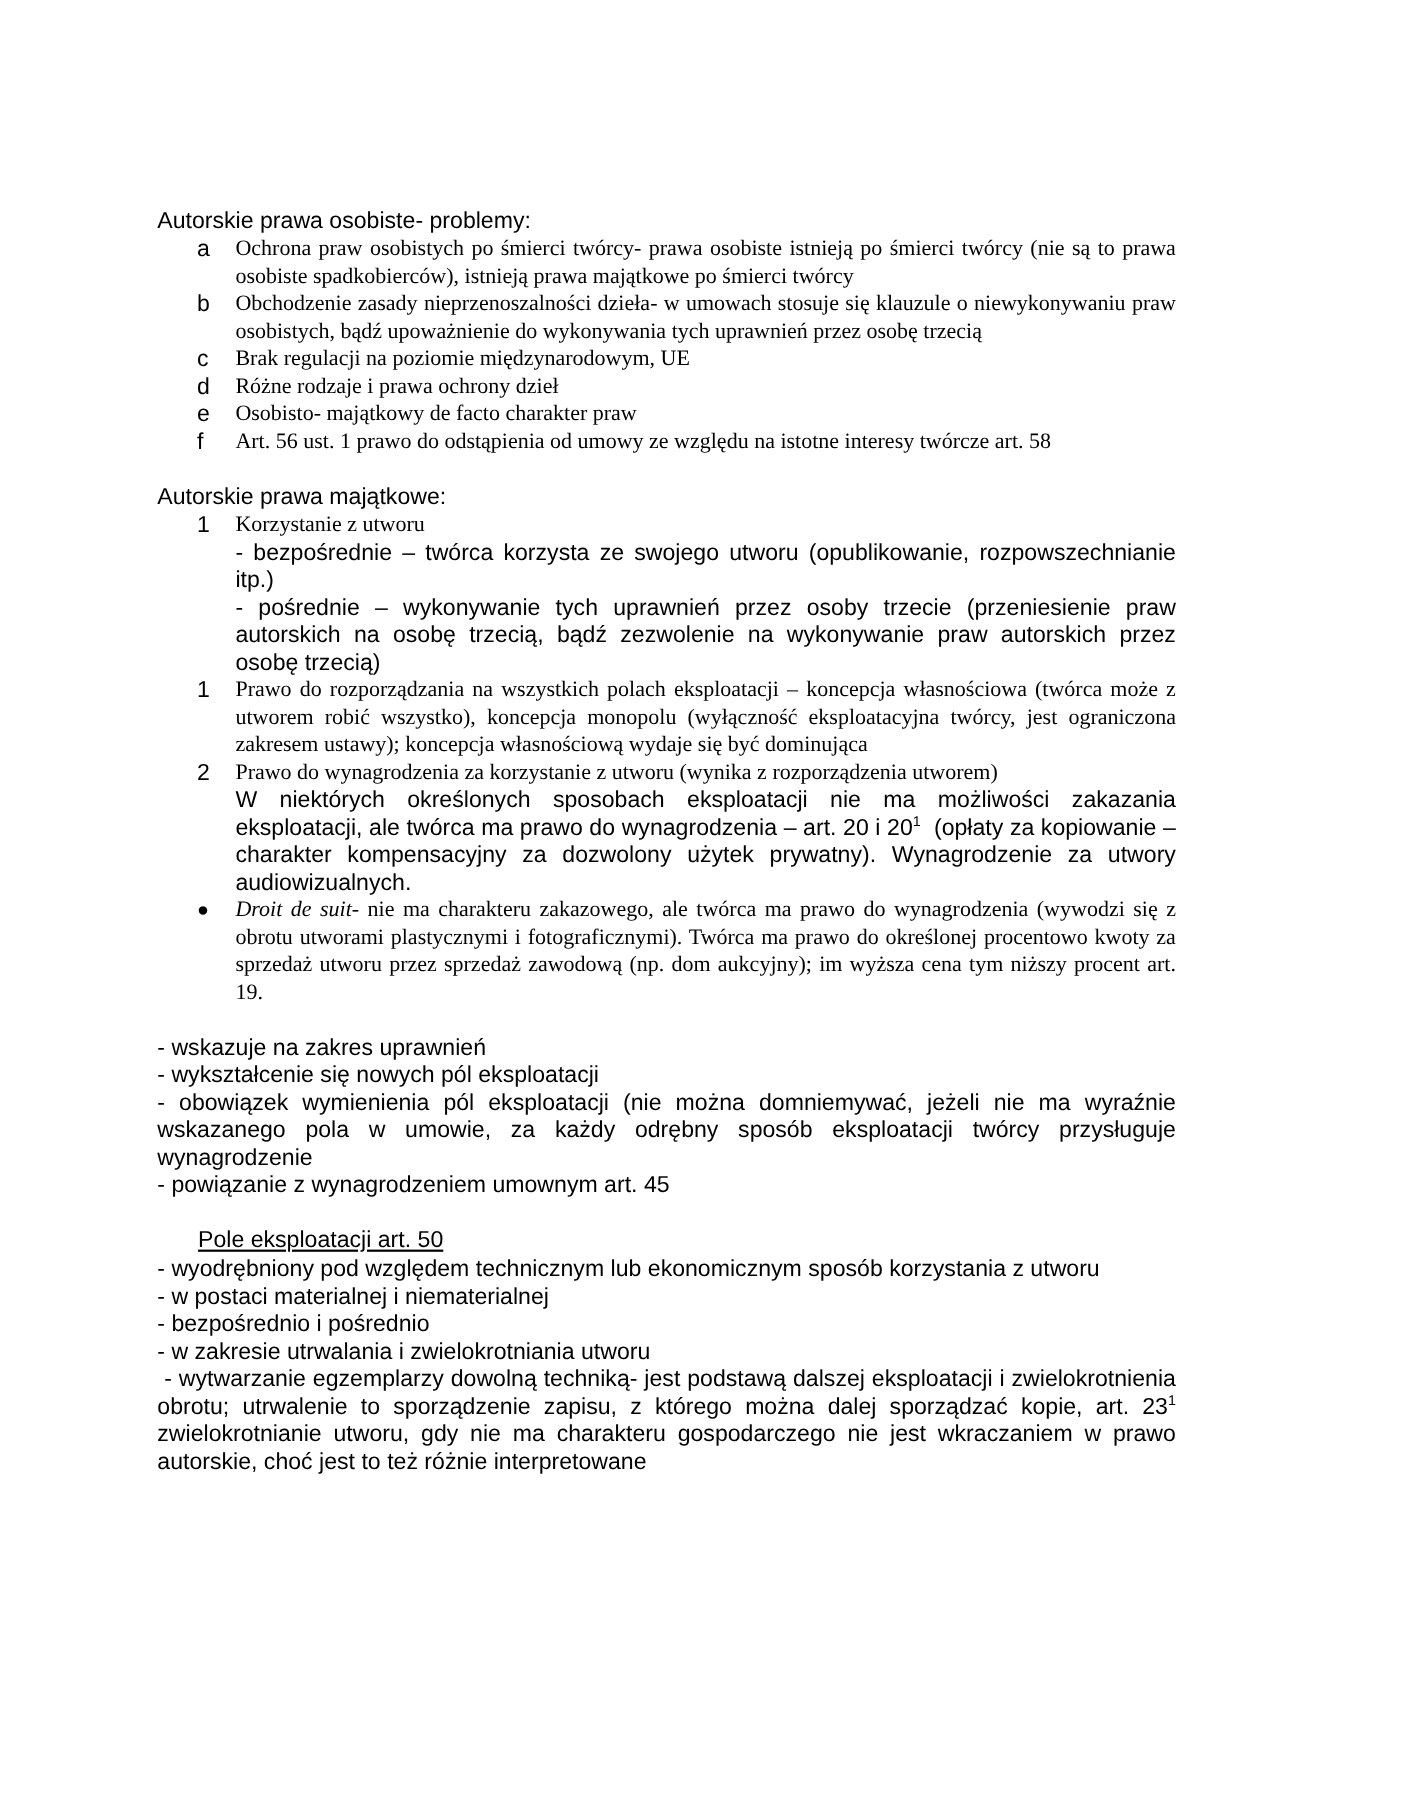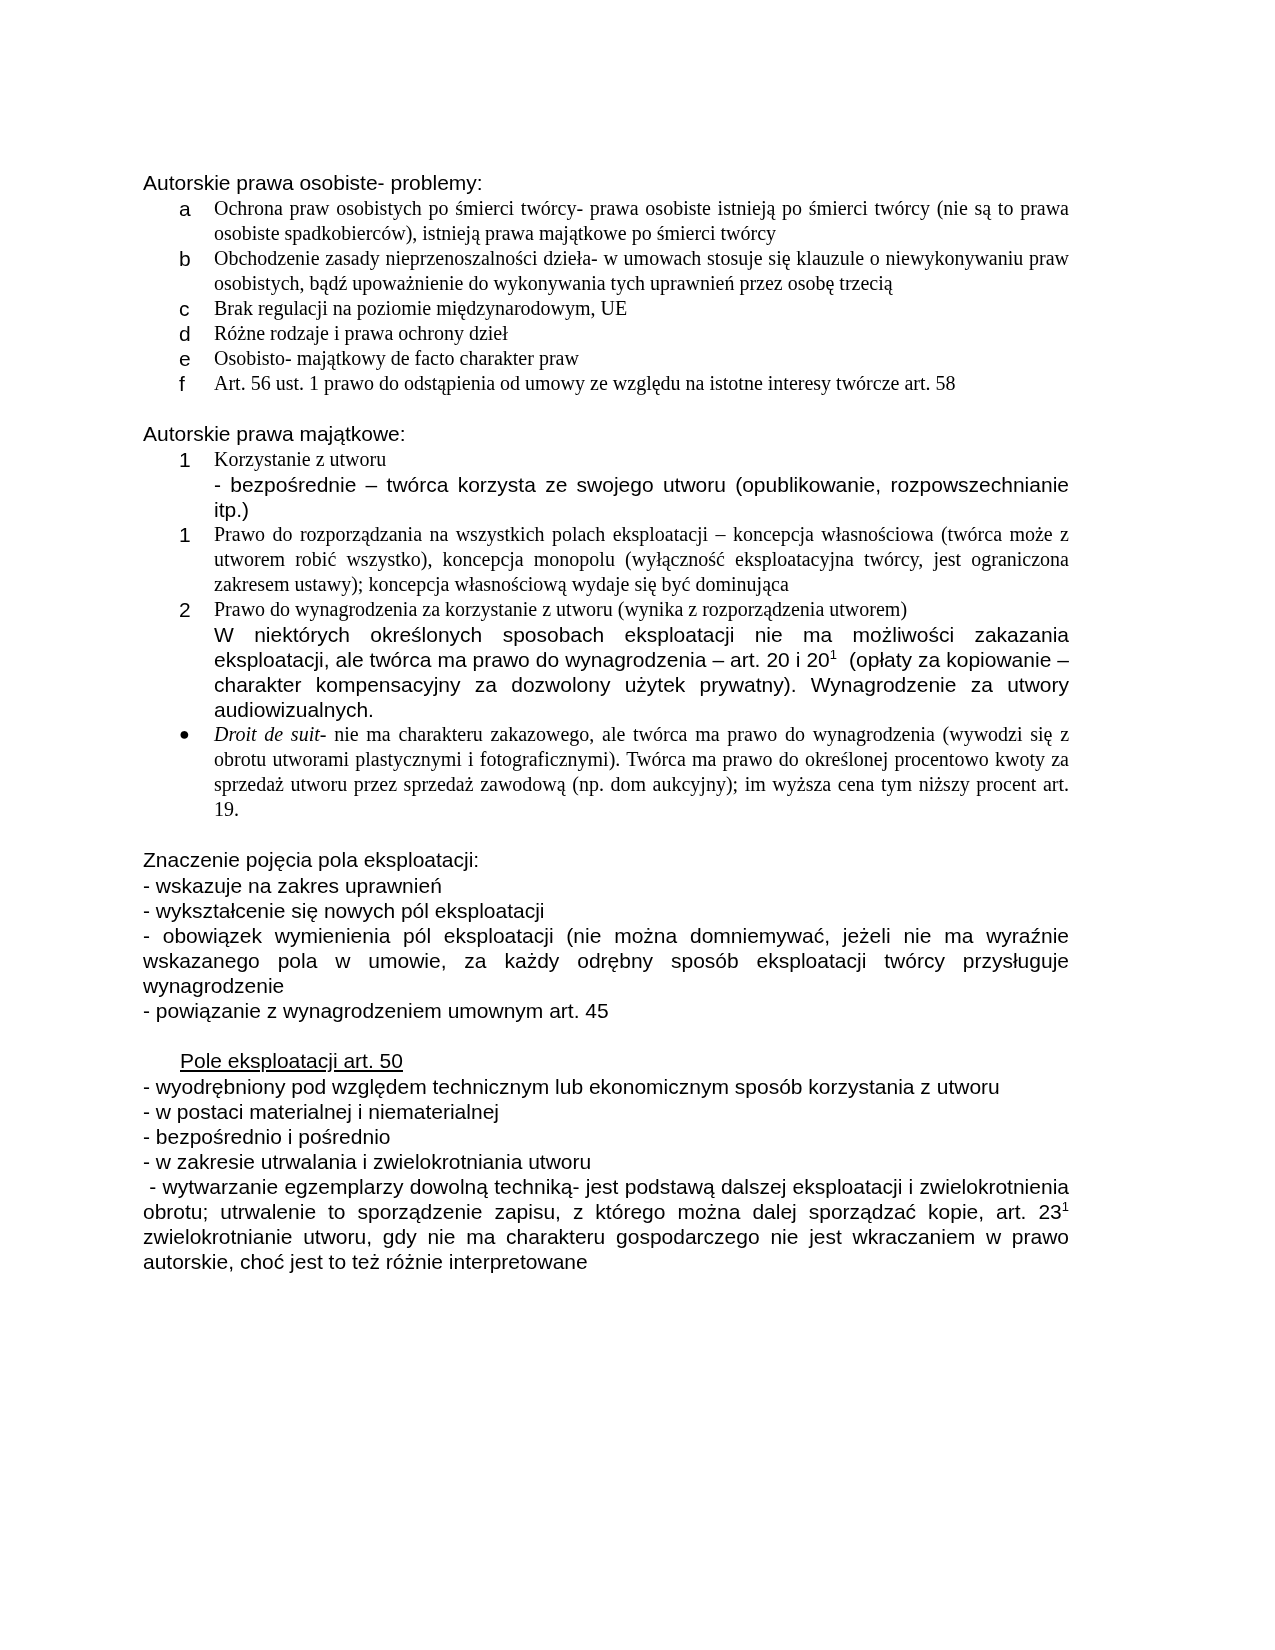--- a/index.html
+++ b/index.html
@@ -1,17 +1,17 @@
 <!DOCTYPE html>
 <html><head>
 <meta charset="utf-8">
 <style>
   html, body { margin: 0; padding: 0; background: #ffffff; }
   body { width: 1275px; height: 1650px; position: relative; overflow: hidden; color: #000; }
-  .page { position: absolute; left: 143px; top: 170px; width: 926px; }
+  .page { position: absolute; left: 143px; top: 188px; width: 926px; }
   .sans { font-family: Liberation Sans, sans-serif; font-size: 21px; line-height: 25px; }
   .serif { font-family: "Liberation Serif", serif; font-size: 20px; line-height: 25px; }
   .heading { font-family: "Liberation Sans", sans-serif; font-size: 21px; line-height: 26px; margin: 0; }
   .underline { text-decoration: underline; margin-left: 37px; }
   .list { margin: 0; padding: 0; list-style: none; }
   .li { display: flex; align-items: flex-start; }
   .marker { width: 71px; flex: 0 0 71px; text-align: left; padding-left: 36px; box-sizing: border-box;
             font-family: "Liberation Sans", sans-serif; font-size: 21px; line-height: 25px; }
   .body-text { flex: 1; text-align: justify; }
   .justify { text-align: justify; }
@@ -60,20 +60,21 @@
   <div class="gap"></div>
 
   <section>
     <p class="heading">Autorskie prawa majątkowe:</p>
 
     <div class="li">
       <span class="marker">1</span>
       <span class="body-text serif">Korzystanie z utworu</span>
     </div>
     <p class="sub sans justify">- bezpośrednie – twórca korzysta ze swojego utworu (opublikowanie, rozpowszechnianie itp.)</p>
+    <p class="sub sans justify">- pośrednie – wykonywanie tych uprawnień przez osoby trzecie (przeniesienie praw autorskich na osobę trzecią, bądź zezwolenie na wykonywanie praw autorskich przez osobę trzecią)</p>
 
     <div class="li">
       <span class="marker">1</span>
       <span class="body-text serif">Prawo do rozporządzania na wszystkich polach eksploatacji – koncepcja własnościowa (twórca może z utworem robić wszystko), koncepcja monopolu (wyłączność eksploatacyjna twórcy, jest ograniczona zakresem ustawy); koncepcja własnościową wydaje się być dominująca</span>
     </div>
 
     <div class="li">
       <span class="marker">2</span>
       <span class="body-text serif">Prawo do wynagrodzenia za korzystanie z utworu (wynika z rozporządzenia utworem)</span>
     </div>
@@ -81,21 +82,20 @@
 
     <div class="li">
       <span class="marker bullet-dot">●</span>
       <span class="body-text serif"><em>Droit de suit</em><span>- nie ma charakteru zakazowego, ale twórca ma prawo do wynagrodzenia (wywodzi się z obrotu utworami plastycznymi i fotograficznymi). Twórca ma prawo do określonej procentowo kwoty za sprzedaż utworu przez sprzedaż zawodową (np. dom aukcyjny); im wyższa cena tym niższy procent art. 19.</span></span>
     </div>
   </section>
 
   <div class="gap"></div>
 
   <section>
-    <p class="heading">Znaczenie pojęcia pola eksploatacji:</p>
     <p class="sans justify">- wskazuje na zakres uprawnień</p>
     <p class="sans justify">- wykształcenie się nowych pól eksploatacji</p>
     <p class="sans justify">- obowiązek wymienienia pól eksploatacji (nie można domniemywać, jeżeli nie ma wyraźnie wskazanego pola w umowie, za każdy odrębny sposób eksploatacji twórcy przysługuje wynagrodzenie</p>
     <p class="sans justify">- powiązanie z wynagrodzeniem umownym art. 45</p>
   </section>
 
   <div class="gap"></div>
 
   <section>
     <p class="heading underline">Pole eksploatacji art. 50</p>

